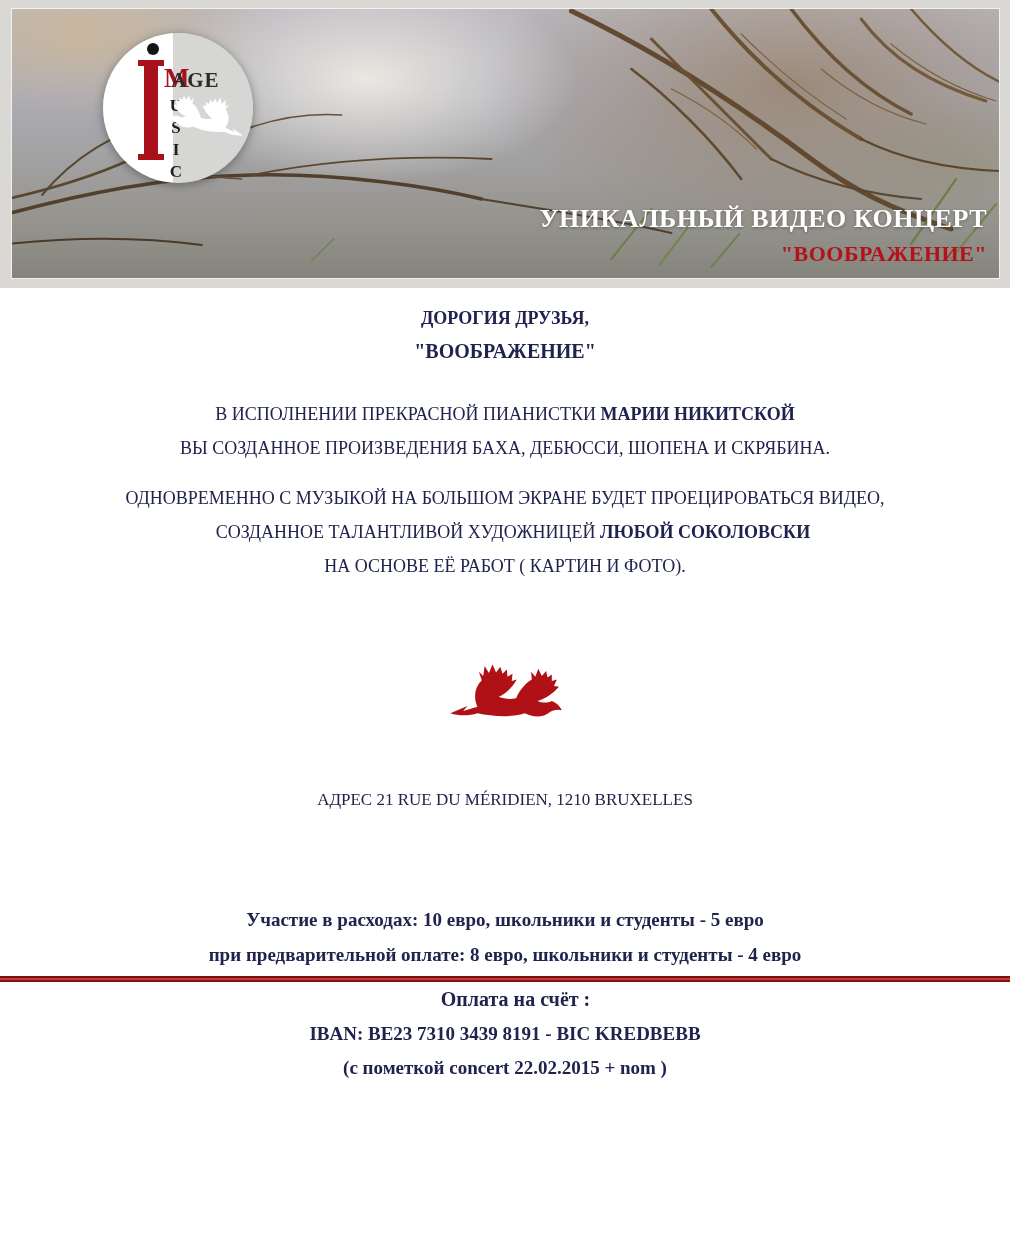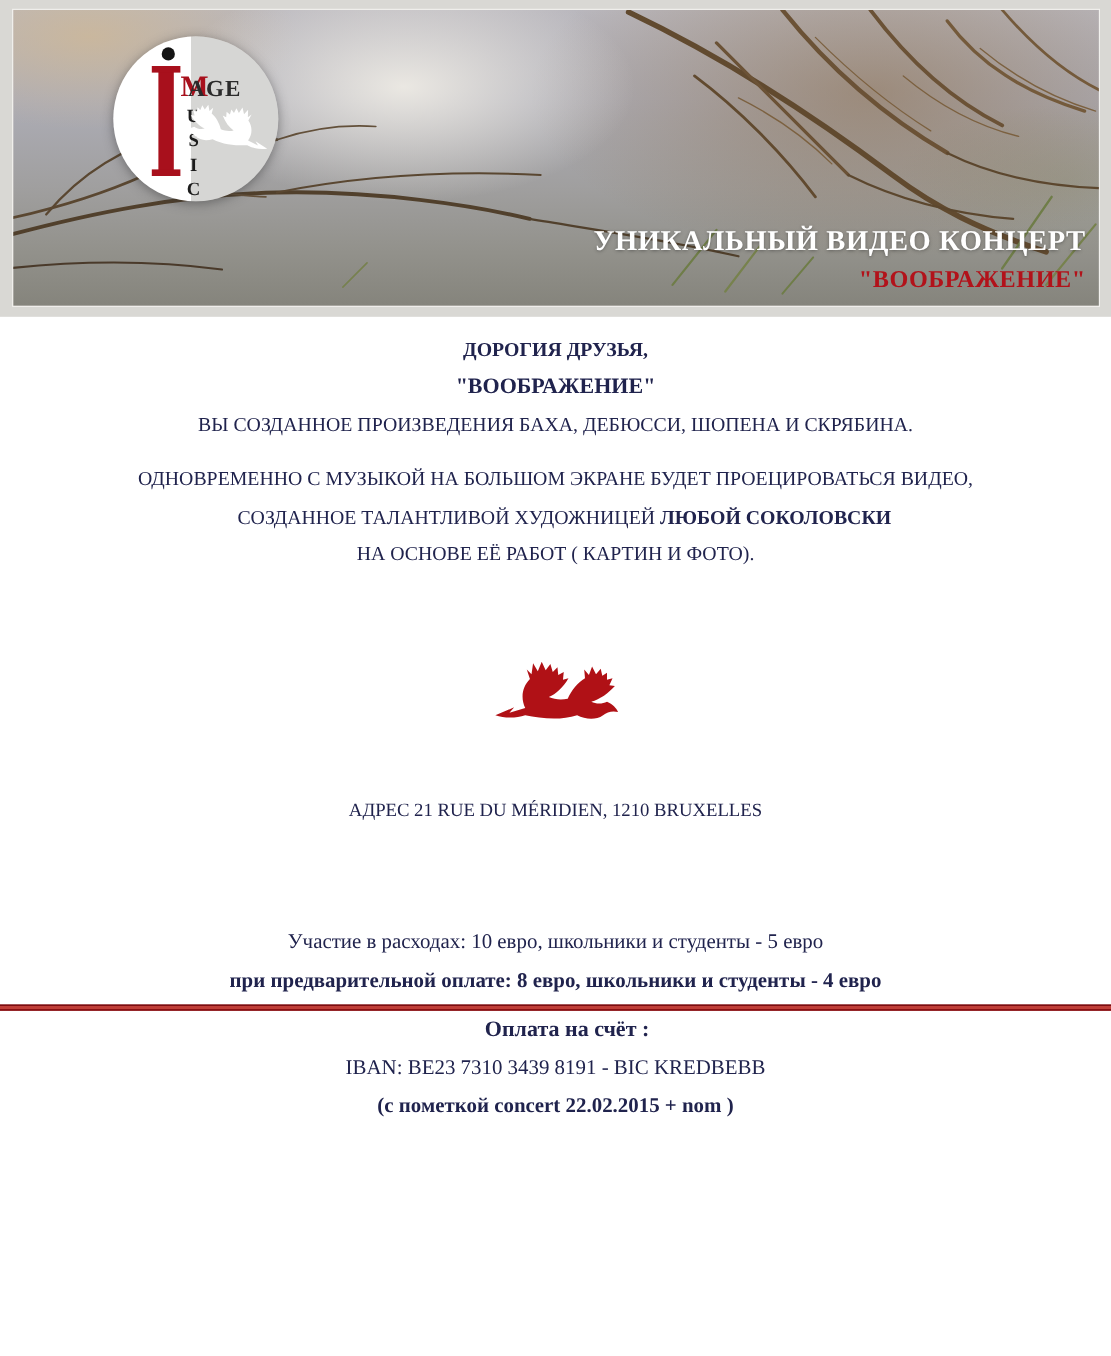--- a/index.html
+++ b/index.html
@@ -43,26 +43,26 @@
   .invite-title{margin-top:9px;font-size:20px;font-weight:700;}
   .performer-line{margin-top:41px;font-size:18px;}
   .program-line{margin-top:13px;font-size:18px;}
   .video-line-1{margin-top:28px;font-size:18px;}
   .video-line-2{margin-top:13px;font-size:18px;padding-left:16px;}
   .video-line-3{margin-top:12px;font-size:18px;}
   b{font-weight:700;}
   .bird-wrap{margin-top:80px;height:66px;}
   .bird-wrap svg{width:118px;height:66px;}
   .address-line{margin-top:66px;font-size:17px;}
-  .price-line-1{margin-top:99px;font-size:19px;font-weight:400;}
+  .price-line-1{margin-top:99px;font-size:19px;font-weight:700;}
   .price-line-2{margin-top:12px;font-size:19px;font-weight:700;}
   .divider{margin-top:9px;height:6px;width:100%;
       background:linear-gradient(180deg,#7d0d10 0 28%, #bf3e38 28% 72%, #8a0f12 72% 100%);}
   .pay-heading{margin-top:5px;font-size:20px;font-weight:700;margin-left:21px;}
-  .iban-line{margin-top:12px;font-size:19px;font-weight:400;}
+  .iban-line{margin-top:12px;font-size:19px;font-weight:700;}
   .note-line{margin-top:12px;font-size:19px;font-weight:700;}
 </style>
 </head>
 <body>
 
 <div class="page">
 
   <header class="header-frame">
     <div class="photo">
 
@@ -123,20 +123,21 @@
         <div class="header-title-2">"ВООБРАЖЕНИЕ"</div>
       </div>
     </div>
   </header>
 
   <main>
     <p class="greeting">ДОРОГИЯ ДРУЗЬЯ,</p>
 
     <p class="invite-title">"ВООБРАЖЕНИЕ"</p>
 
+    <p class="performer-line"><span>В ИСПОЛНЕНИИ ПРЕКРАСНОЙ ПИАНИСТКИ </span><b>МАРИИ НИКИТСКОЙ</b></p>
     <p class="program-line">ВЫ СОЗДАННОЕ ПРОИЗВЕДЕНИЯ БАХА, ДЕБЮССИ, ШОПЕНА И СКРЯБИНА.</p>
 
     <p class="video-line-1">ОДНОВРЕМЕННО С МУЗЫКОЙ НА БОЛЬШОМ ЭКРАНЕ БУДЕТ ПРОЕЦИРОВАТЬСЯ ВИДЕО,</p>
     <p class="video-line-2"><span>СОЗДАННОЕ ТАЛАНТЛИВОЙ ХУДОЖНИЦЕЙ </span><b>ЛЮБОЙ СОКОЛОВСКИ</b></p>
     <p class="video-line-3">НА ОСНОВЕ ЕЁ РАБОТ ( КАРТИН И ФОТО).</p>
 
     <div class="bird-wrap">
       <svg viewBox="0 0 165 90">
         <path fill="#b01116" d="M6 76 L30 66 L24 73 L44 67 C38 54 40 40 50 30 L46 18 L52 24 L54 10 L60 20 L65 8 L70 19 L76 11 L79 21 L85 15 L86 25 L93 21 L92 31 L99 29 C92 41 83 49 74 53 C81 56 90 57 98 55 C103 44 111 34 120 29 L119 18 L125 25 L129 14 L134 24 L140 17 L142 26 L148 22 L148 31 L155 29 L151 38 L158 39 C150 48 139 56 128 59 C134 62 142 62 148 59 C155 62 160 67 162 72 C155 70 148 72 143 76 C133 83 120 81 110 76 C88 83 64 80 44 76 C32 80 18 80 6 76 Z"></path>
       </svg>

